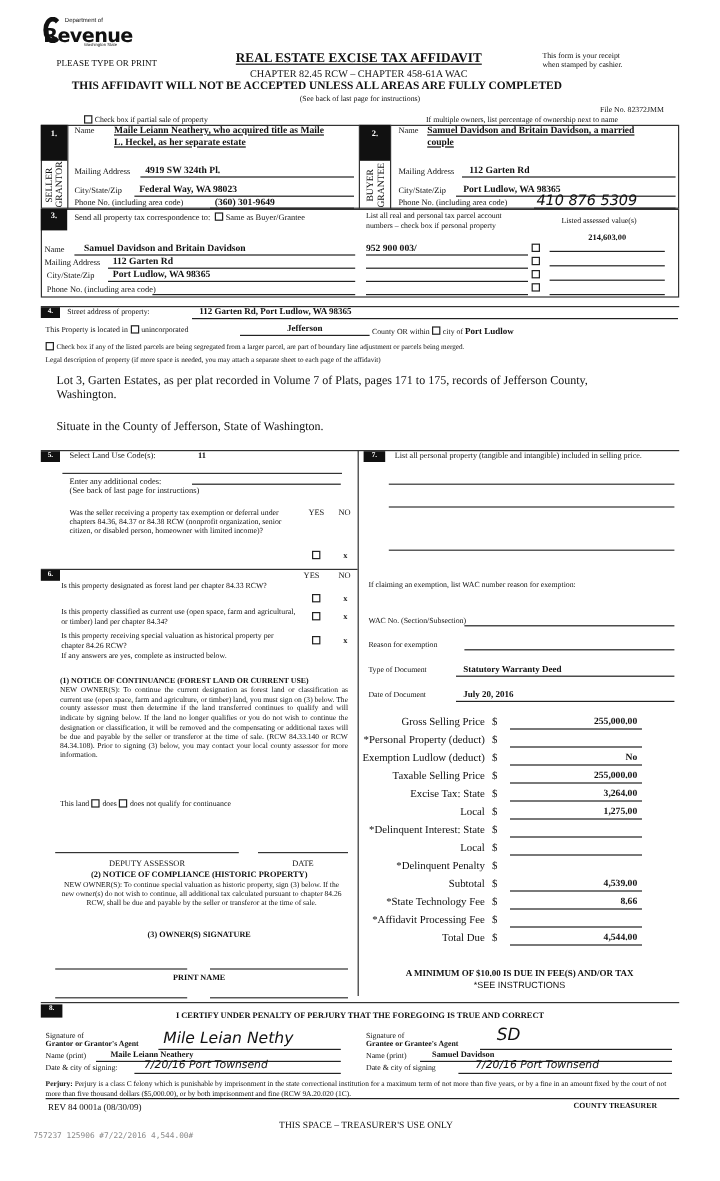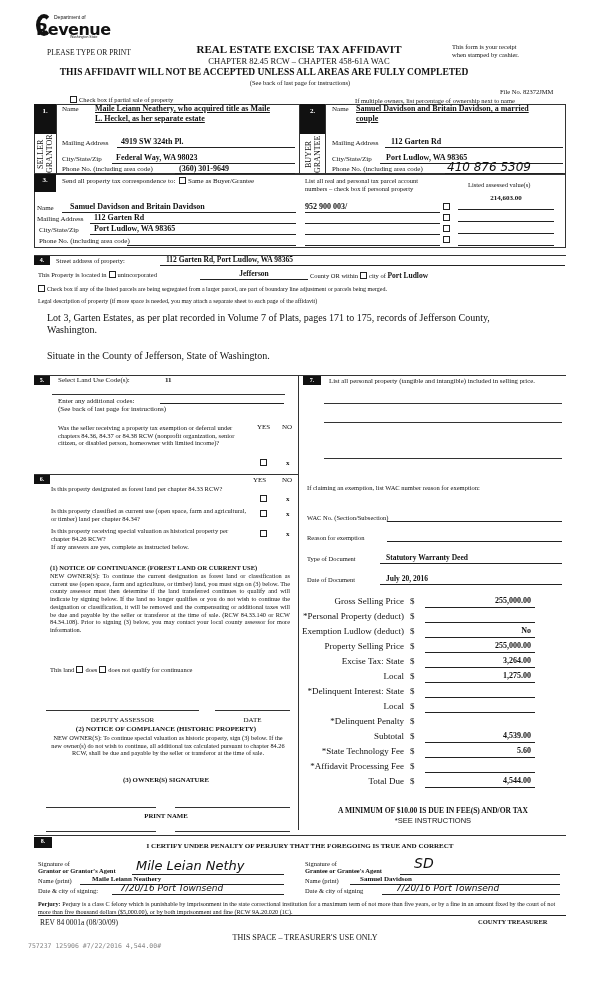--- a/index.html
+++ b/index.html
@@ -23,21 +23,21 @@
 </head>
 <body>
 
 <div class="abs" style="left:36px;top:12px;width:70px;height:30px;">
   <div class="abs" style="left:0;top:2px;width:16px;height:22px;border:4px solid #111;border-right-color:transparent;border-radius:50%;"></div>
   <div class="abs small" style="left:18px;top:2px;font-size:5px;font-family:'Liberation Sans',sans-serif;">Department of</div>
   <div class="abs logo-r b" style="left:0;top:8px;font-size:16px;letter-spacing:-0.5px;">Revenue</div>
   <div class="abs" style="left:34px;top:23px;font-size:3.5px;font-family:'Liberation Sans',sans-serif;">Washington State</div>
 </div>
 <div class="abs" style="left:47px;top:48px;font-size:7.5px;">PLEASE TYPE OR PRINT</div>
-<div class="abs b" style="left:184px;top:43px;width:230px;text-align:center;font-size:11px;">REAL ESTATE EXCISE TAX AFFIDAVIT</div>
+<div class="abs b" style="left:184px;top:43px;width:230px;text-align:center;font-size:11px;text-decoration:underline;">REAL ESTATE EXCISE TAX AFFIDAVIT</div>
 <div class="abs" style="left:184px;top:56px;width:230px;text-align:center;font-size:8.5px;">CHAPTER 82.45 RCW – CHAPTER 458-61A WAC</div>
 <div class="abs" style="left:452px;top:43px;font-size:6.5px;">This form is your receipt</div>
 <div class="abs" style="left:452px;top:51px;font-size:6.5px;">when stamped by cashier.</div>
 <div class="abs b" style="left:0;top:67px;width:528px;text-align:center;font-size:9.5px;">THIS AFFIDAVIT WILL NOT BE ACCEPTED UNLESS ALL AREAS ARE FULLY COMPLETED</div>
 <div class="abs" style="left:0;top:79px;width:600px;text-align:center;font-size:6.5px;">(See back of last page for instructions)</div>
 <div class="abs" style="left:500px;top:88px;font-size:6.5px;">File No. 82372JMM</div>
 <div class="abs" style="left:68px;top:96px;font-size:6.5px;">
   <span class="cb"></span><span>Check box if partial sale of property</span>
 </div>
 <div class="abs" style="left:355px;top:97px;font-size:6.5px;">If multiple owners, list percentage of ownership next to name</div>
@@ -201,21 +201,21 @@
   <span class="lbl">*Personal Property (deduct)</span>
   <span class="dol">$</span>
   <span class="val"></span>
 </div>
 <div class="fee-row" style="top:626px;">
   <span class="lbl">Exemption Ludlow (deduct)</span>
   <span class="dol">$</span>
   <span class="val">No</span>
 </div>
 <div class="fee-row" style="top:641px;">
-  <span class="lbl">Property Selling Price</span>
+  <span class="lbl">Taxable Selling Price</span>
   <span class="dol">$</span>
   <span class="val">255,000.00</span>
 </div>
 <div class="fee-row" style="top:656px;">
   <span class="lbl">Excise Tax:  State</span>
   <span class="dol">$</span>
   <span class="val">3,264.00</span>
 </div>
 <div class="fee-row" style="top:671px;">
   <span class="lbl">Local</span>
@@ -238,21 +238,21 @@
   <span class="val" style="border-bottom:none;"></span>
 </div>
 <div class="fee-row" style="top:731px;">
   <span class="lbl">Subtotal</span>
   <span class="dol">$</span>
   <span class="val">4,539.00</span>
 </div>
 <div class="fee-row" style="top:746px;">
   <span class="lbl">*State Technology Fee</span>
   <span class="dol">$</span>
-  <span class="val">5.60</span>
+  <span class="val">8.66</span>
 </div>
 <div class="fee-row" style="top:761px;">
   <span class="lbl">*Affidavit Processing Fee</span>
   <span class="dol">$</span>
   <span class="val"></span>
 </div>
 <div class="fee-row" style="top:776px;">
   <span class="lbl">Total Due</span>
   <span class="dol">$</span>
   <span class="val">4,544.00</span>

